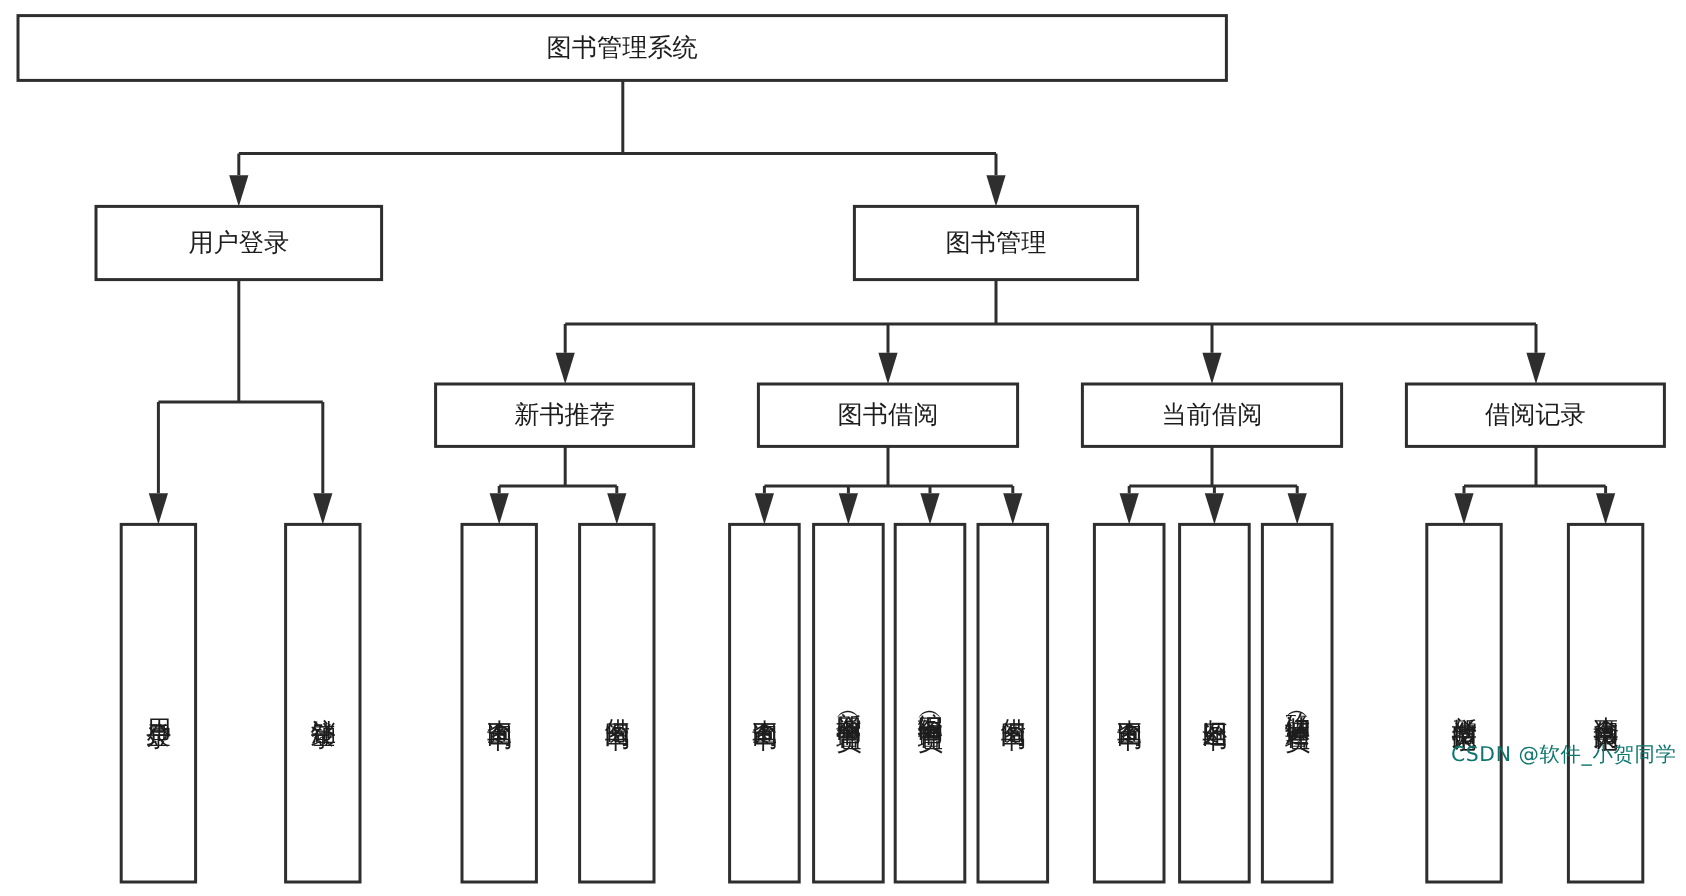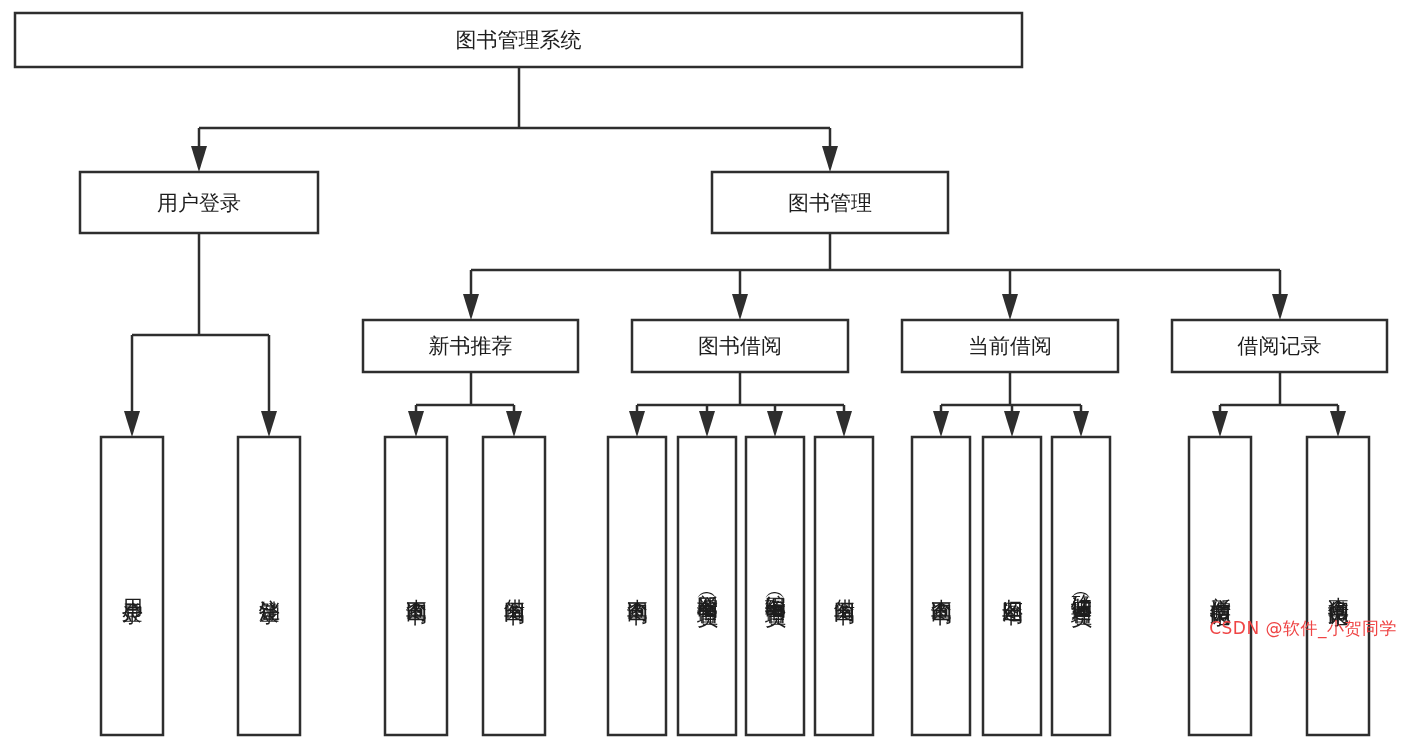--- a/index.html
+++ b/index.html
@@ -66,21 +66,21 @@
     letter-spacing: 2px;
     color: #1d1d1d;
     white-space: nowrap;
   }
   .watermark {
     position: absolute;
     right: 8px;
     bottom: 6px;
     font-family: "DejaVu Sans", "Liberation Sans", sans-serif;
     font-size: 17px;
-    color: #ef4444;
+    color: #0f766e;
     letter-spacing: 0.5px;
     white-space: nowrap;
   }
 </style>
 </head>
 <body>
 
 <div id="diagram-root">
   <svg id="diagram-svg" viewBox="0 0 1405 747">
     <g id="connector-layer">

